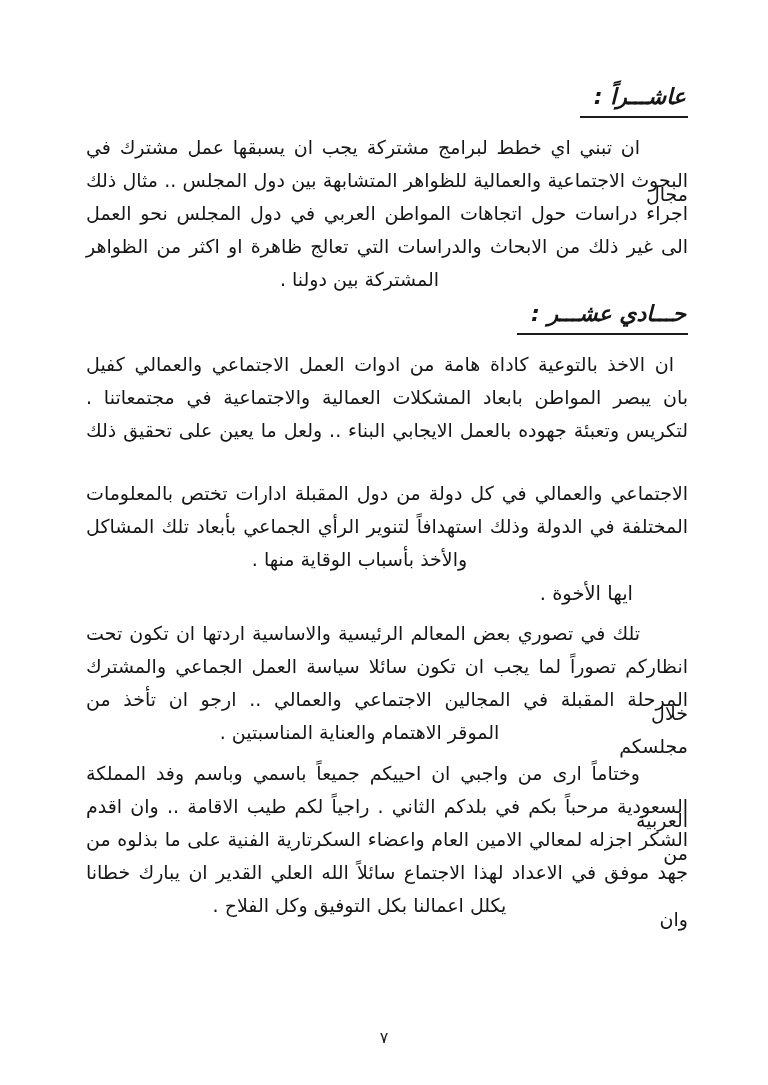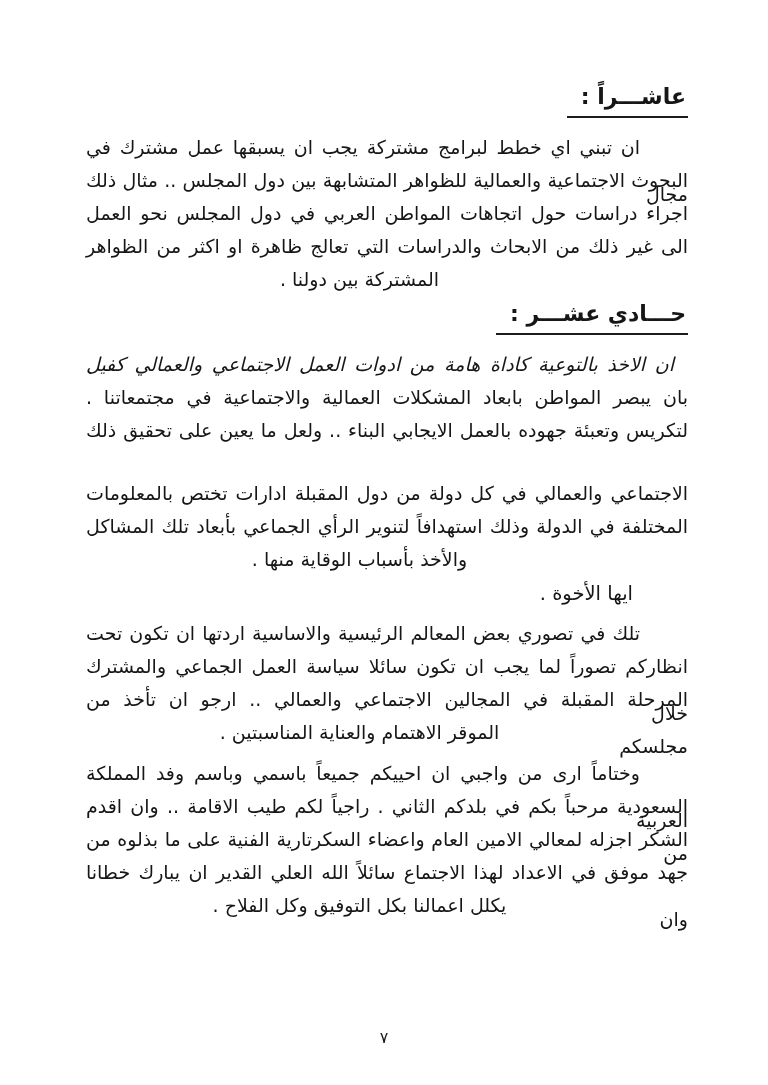--- a/index.html
+++ b/index.html
@@ -26,20 +26,21 @@
   }
   .section-heading {
     display: inline-block;
     font-size: 22px;
     font-weight: bold;
     line-height: 26px;
     padding: 0 2px 6px 14px;
     border-bottom: 2px solid #1c1c1c;
     margin: 0 0 10px 0;
     white-space: nowrap;
+    font-style: italic;
   }
   .heading-row { text-align: right; height: 40px; }
   .para { margin: 0; }
   .line {
     font-size: 19px;
     line-height: 47px;
     height: 33px;
     white-space: nowrap; 
   }
   .line.just {
@@ -47,21 +48,21 @@
     text-align: justify;
     text-align-last: justify;
   }
   .line.end {
     white-space: normal;
     text-align: center;
     padding-left: 0;
     padding-right: 55px;
   }
   .line.indent { text-indent: 48px; }
-  .line.indent-sm { text-indent: 14px; font-style: italic; }
+  .line.indent-sm { text-indent: 14px; }
   .gap-lg { height: 30px; }
   .gap-md { height: 12px; }
   .gap-sm { height: 8px; }
   .salutation {
     font-size: 19.5px;
     line-height: 33px;
     height: 33px;
     text-align: right;
     padding-right: 55px;
   }

